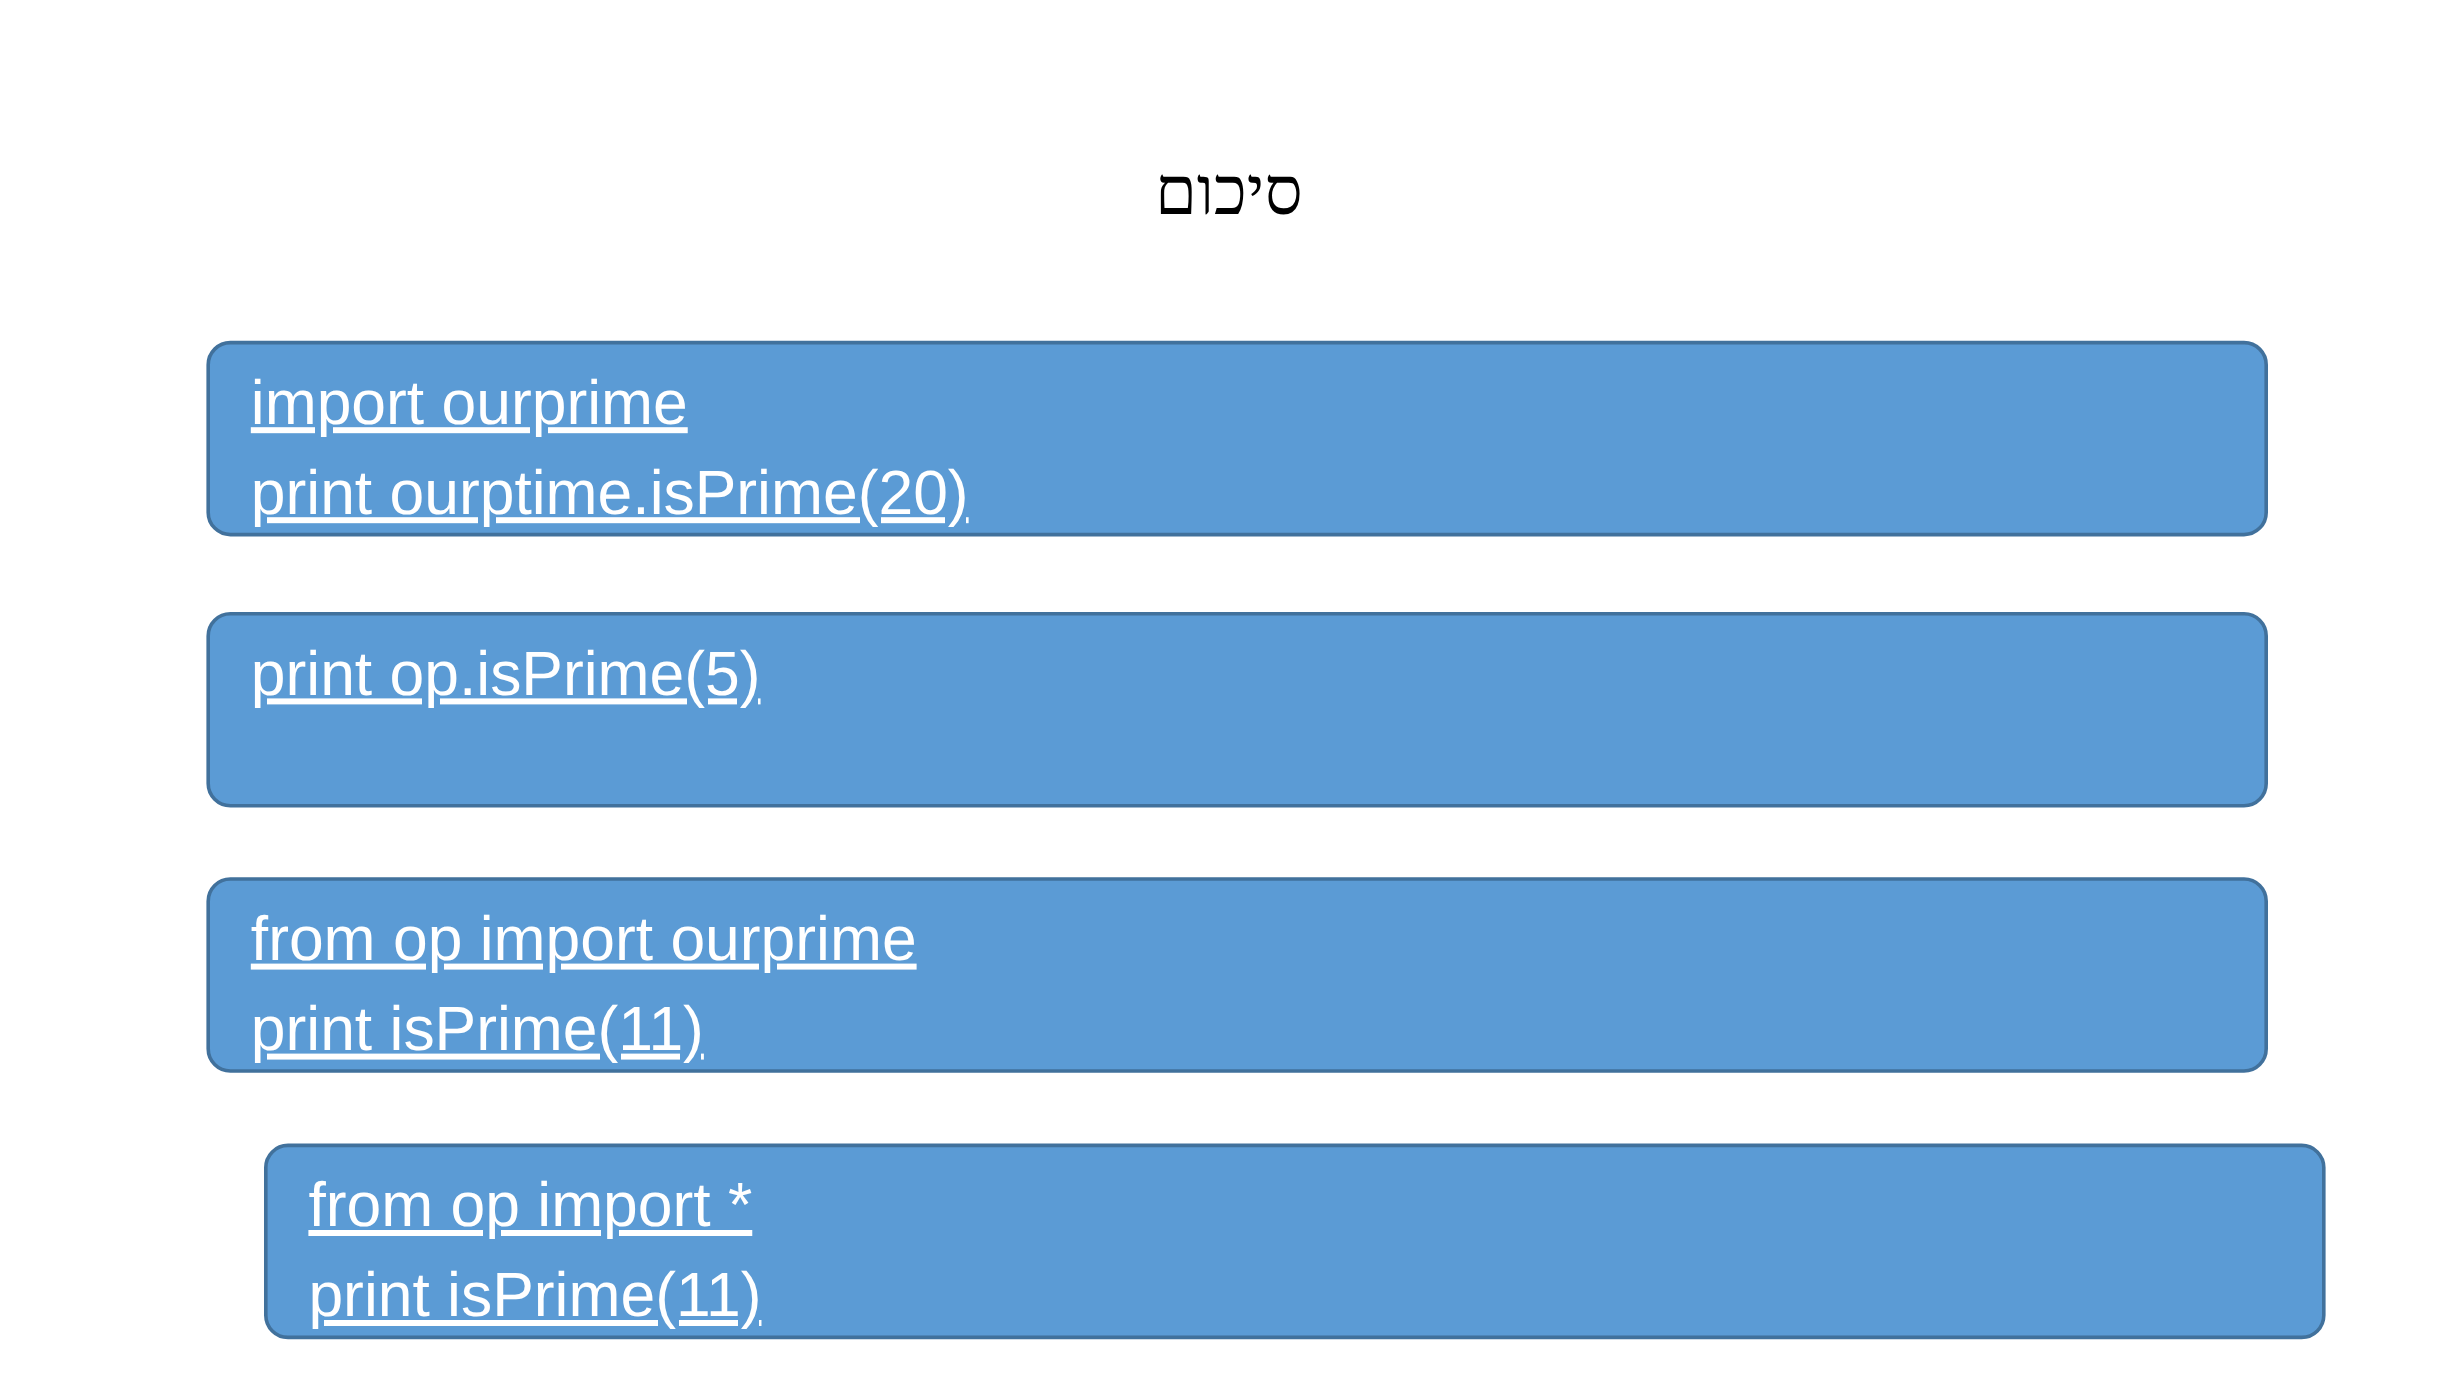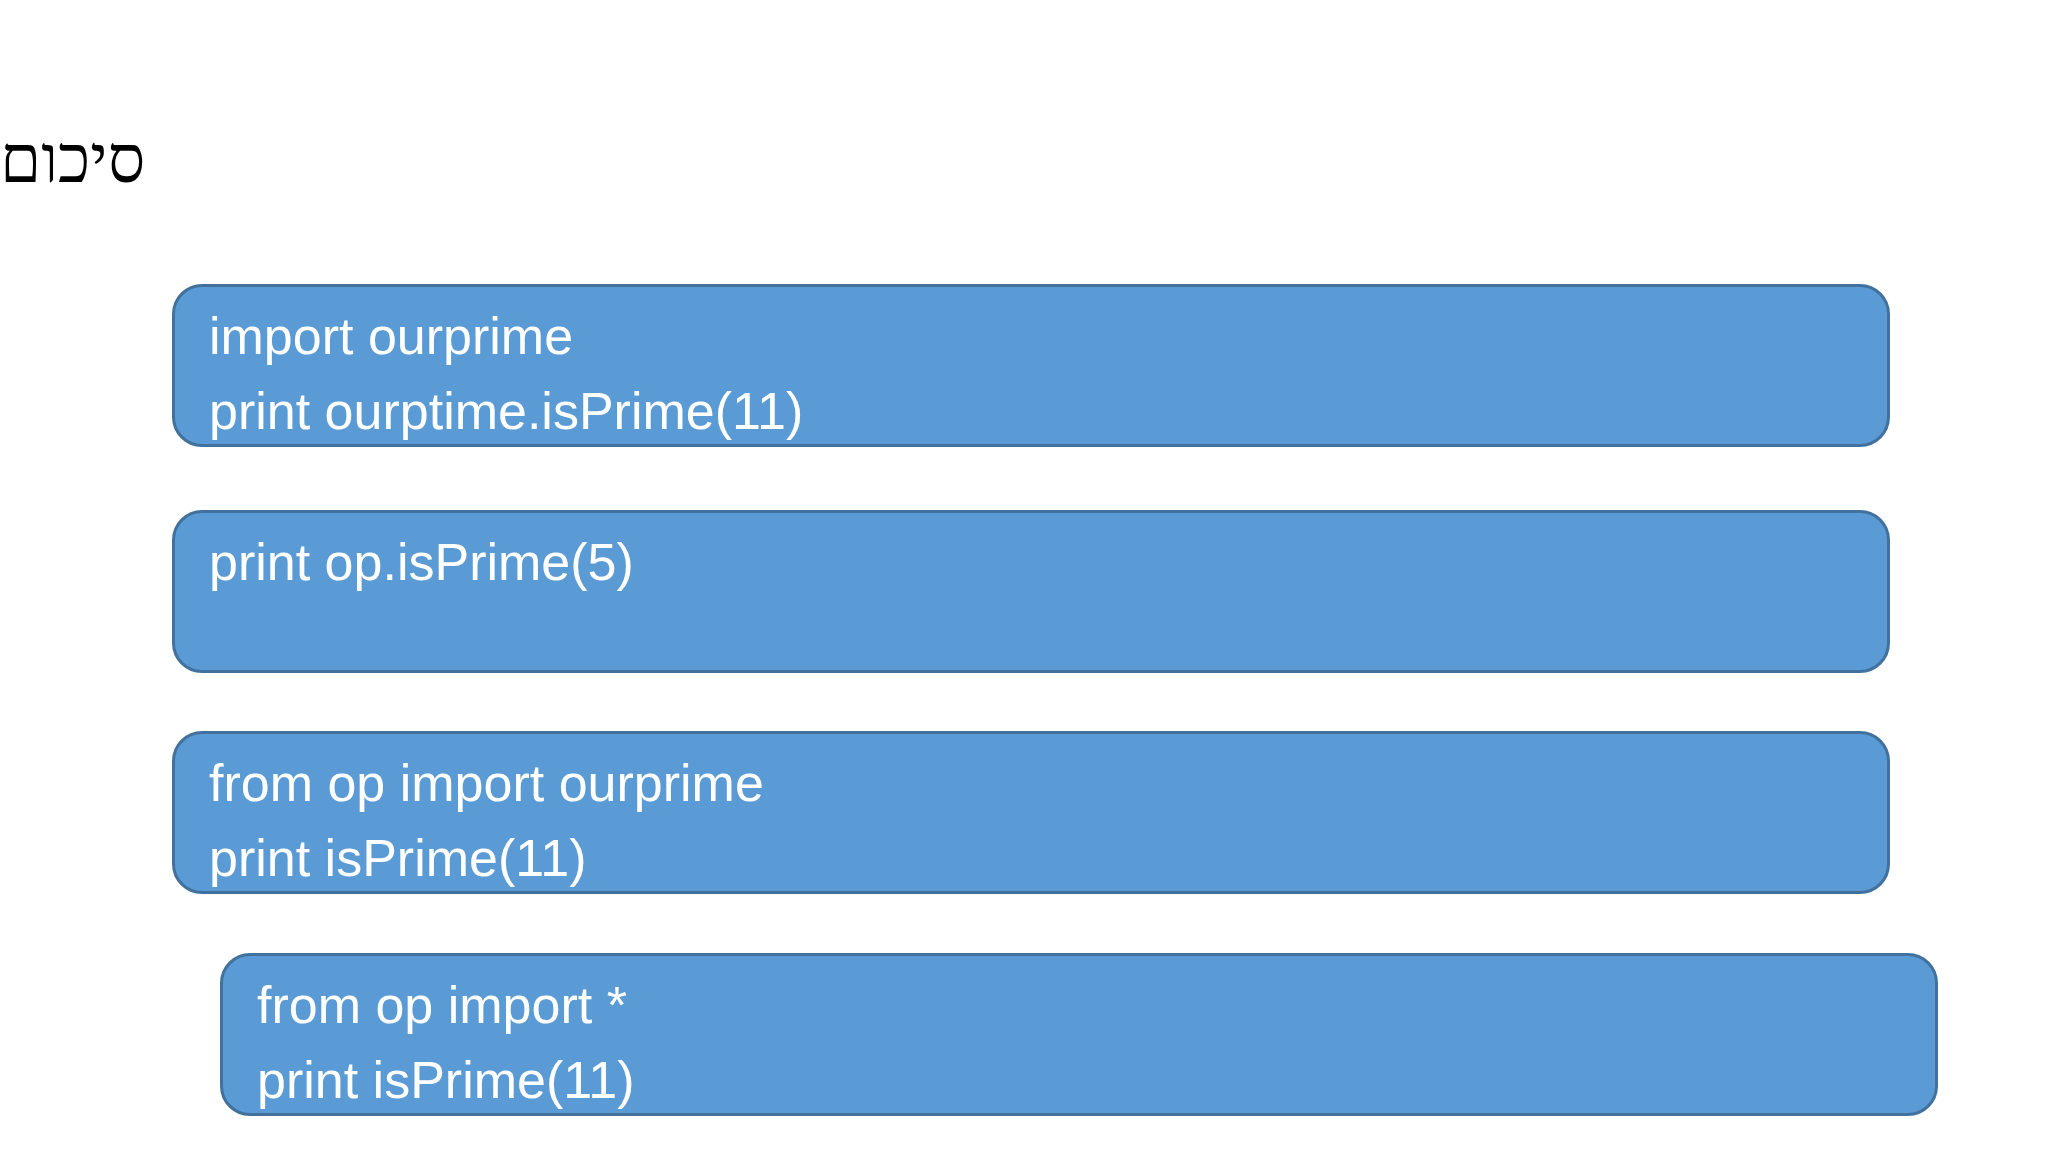--- a/index.html
+++ b/index.html
@@ -13,62 +13,63 @@
     height: 1152px;
     background: #ffffff;
     overflow: hidden;
     font-family: "Liberation Sans", "DejaVu Sans", sans-serif;
   }
   .slide-title {
     position: absolute;
     top: 118px;
     left: 0;
     width: 100%;
-    text-align: left;
+    text-align: center;
     direction: rtl;
     font-family: "Liberation Serif", "DejaVu Serif", "DejaVu Sans", serif;
-    font-size: 66px;
+    font-size: 56px;
     line-height: 84px;
     font-weight: 400;
     color: #000000;
   }
   .code-box {
     position: absolute;
     left: 172px;
     width: 1718px;
     height: 163px;
     box-sizing: border-box;
     background: #5b9bd5;
     border: 3px solid #41719c;
-    border-radius: 30px;
+    border-radius: 20px;
     color: #ffffff;
     font-size: 52px;
     line-height: 75px;
     padding: 12px 34px;
     overflow: hidden;
+    text-decoration: underline;
   }
   .box-1 { top: 284px; }
   .box-2 { top: 510px; }
   .box-3 { top: 731px; }
   .box-4 { top: 953px; margin-left: 48px; }
   .code-line {
     display: block;
     white-space: pre;
   }
 </style>
 </head>
 <body>
 
 <div class="slide">
 
   <div class="slide-title">סיכום</div>
 
   <div class="code-box box-1">
     <span class="code-line">import ourprime</span>
-    <span class="code-line">print ourptime.isPrime(11)</span>
+    <span class="code-line">print ourptime.isPrime(20)</span>
   </div>
 
   <div class="code-box box-2">
     <span class="code-line">print op.isPrime(5)</span>
   </div>
 
   <div class="code-box box-3">
     <span class="code-line">from op import ourprime</span>
     <span class="code-line">print isPrime(11)</span>
   </div>

